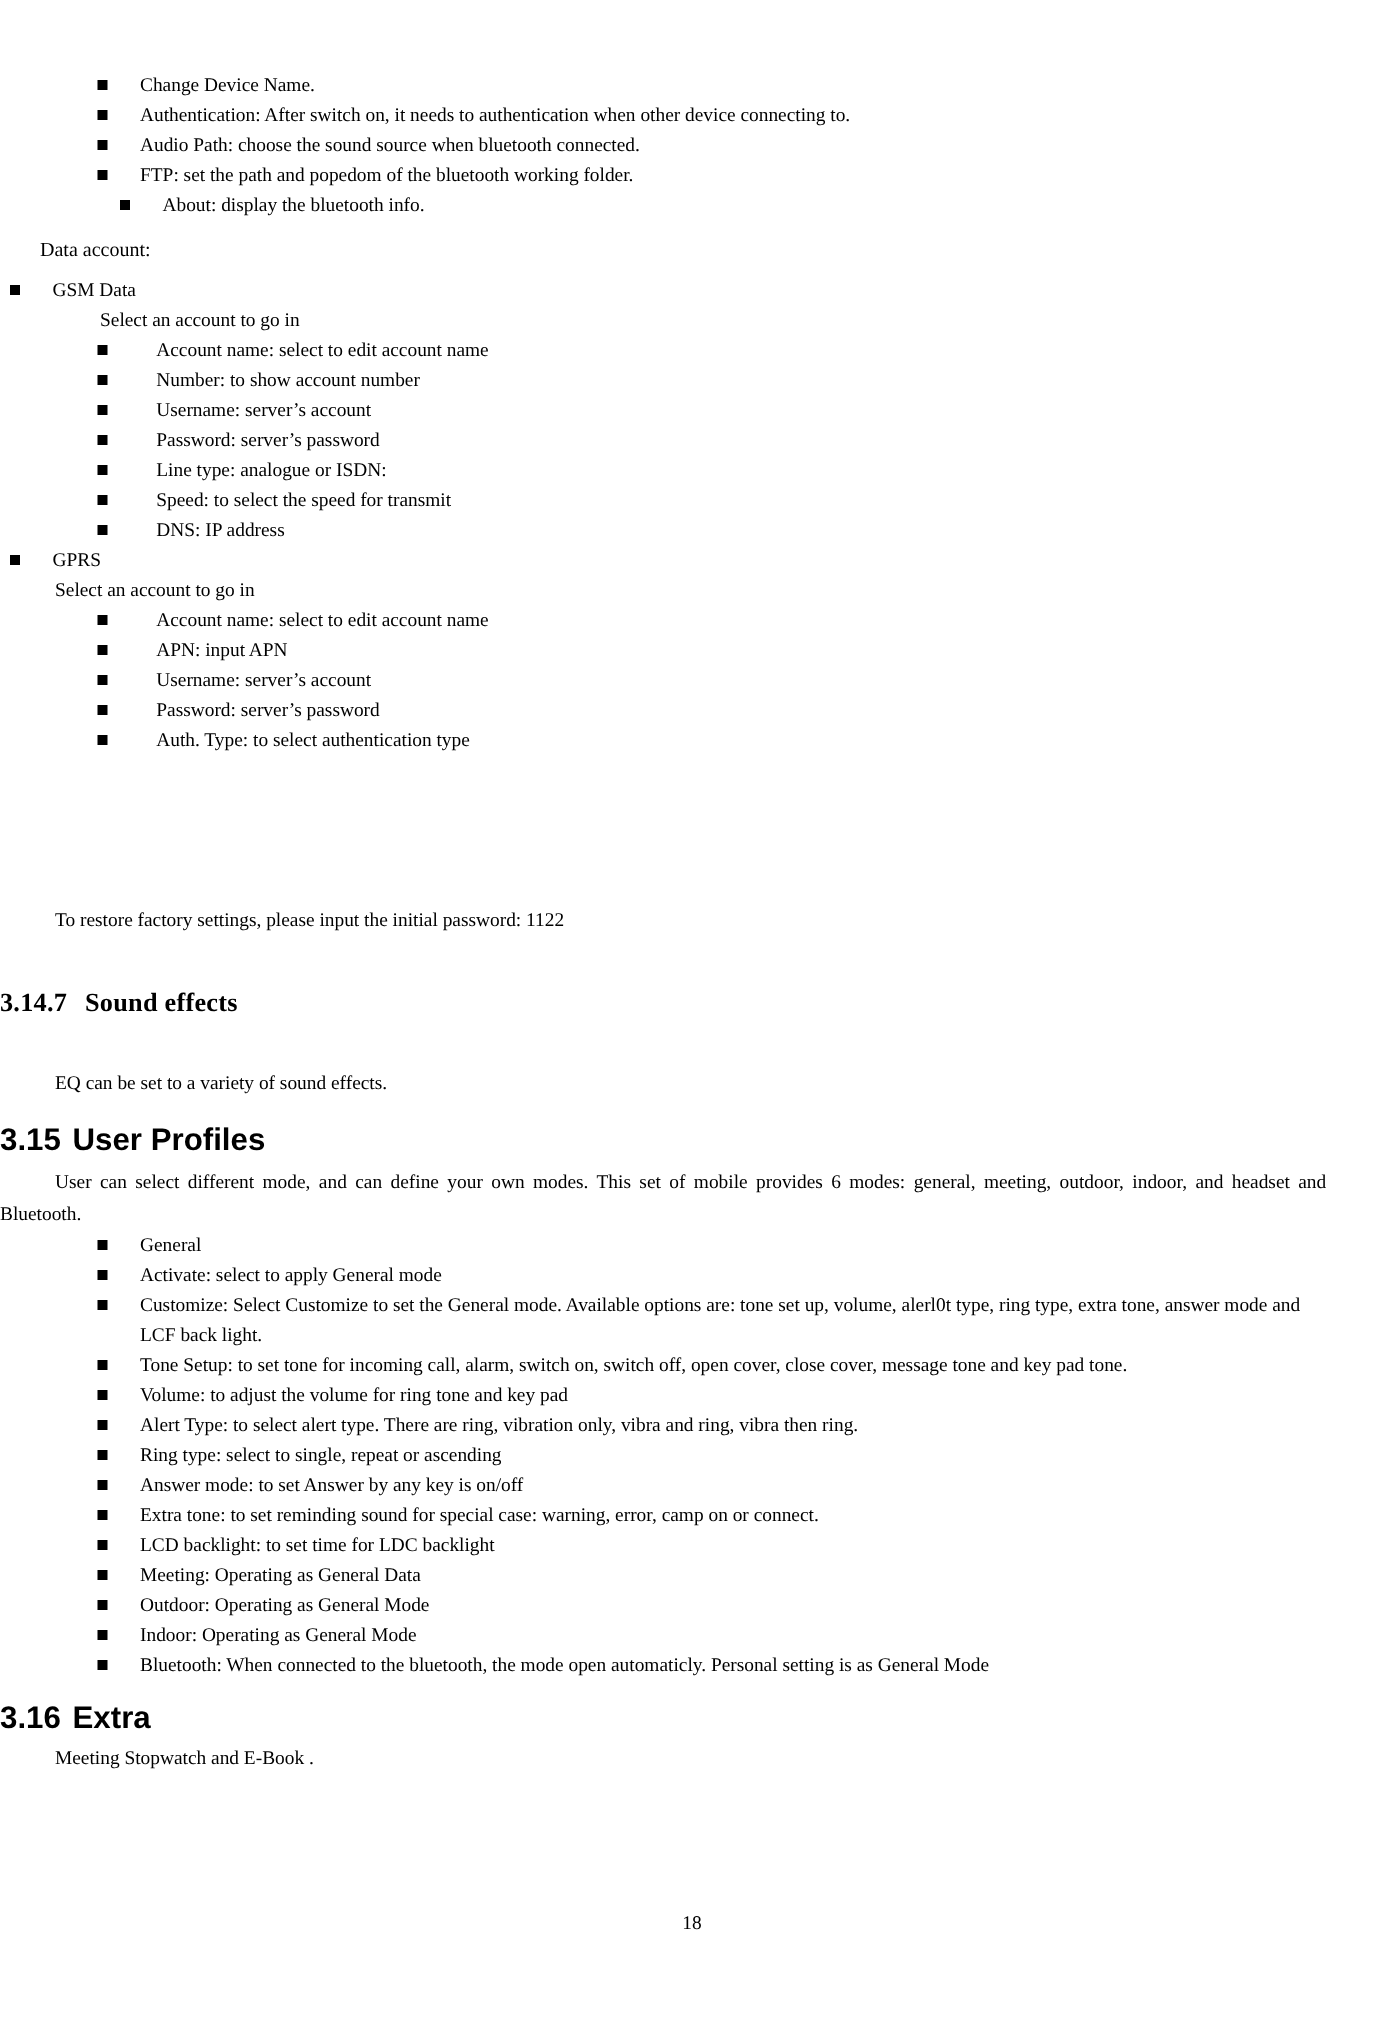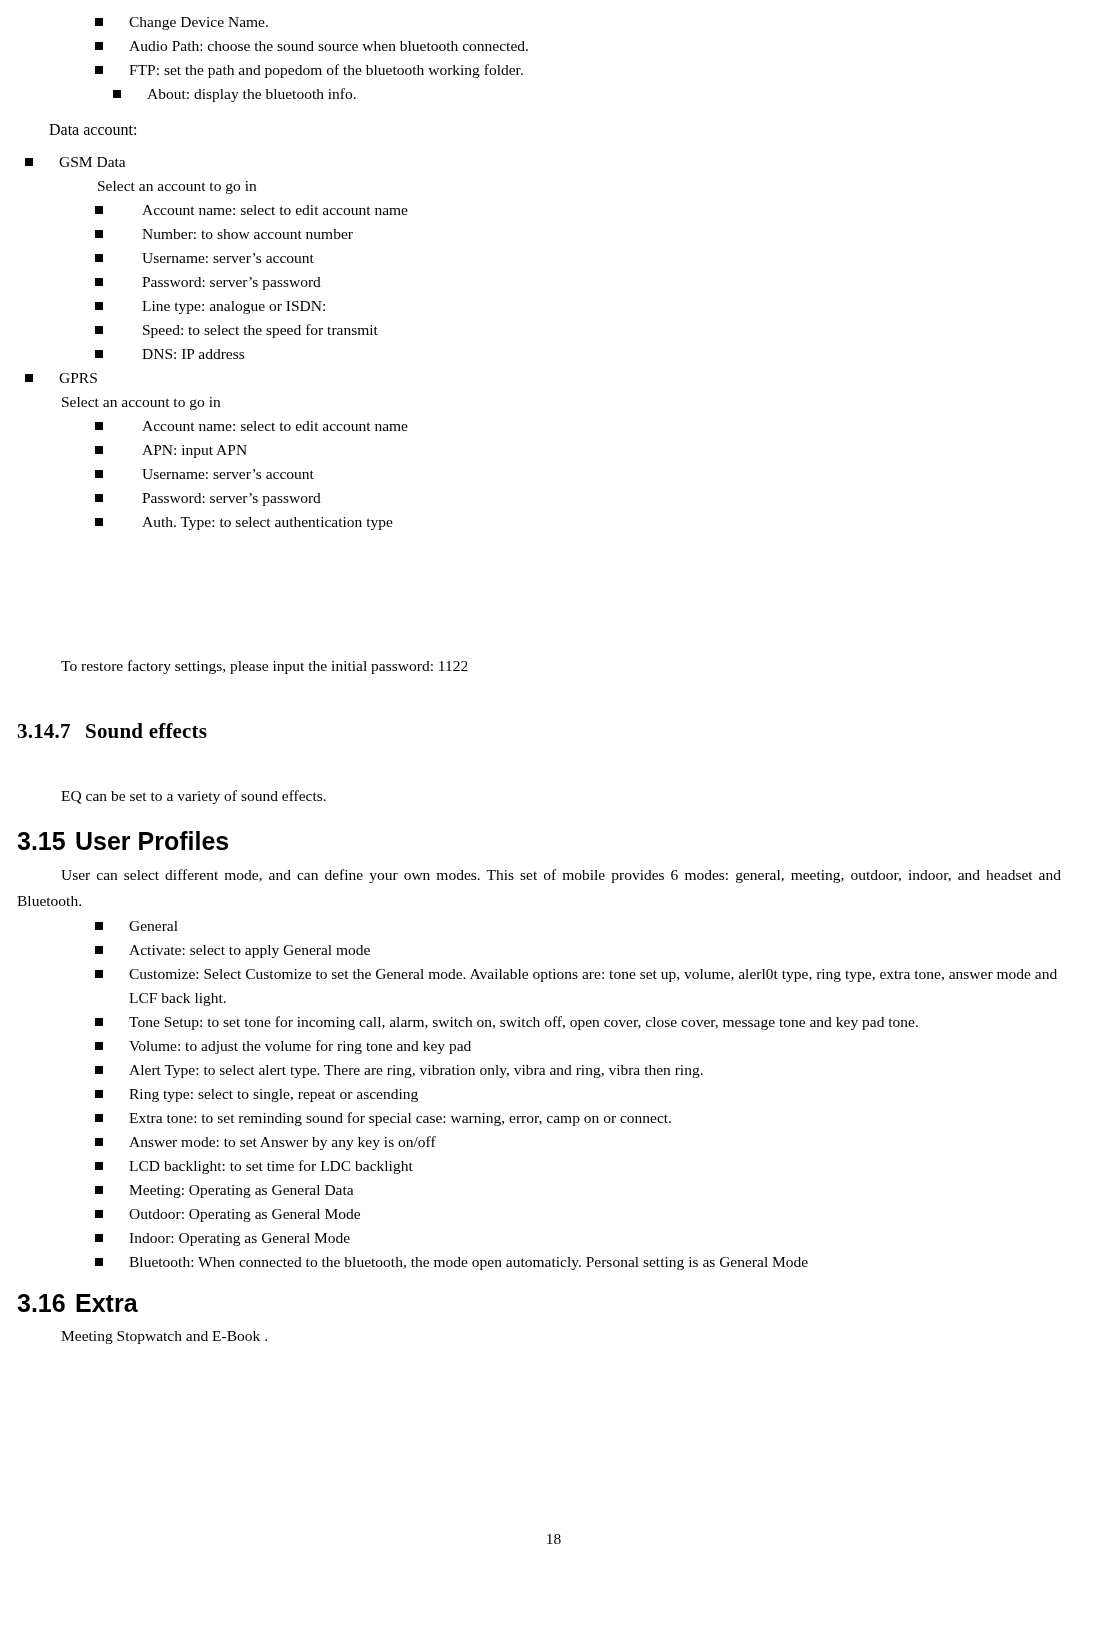--- a/index.html
+++ b/index.html
@@ -12,21 +12,22 @@
     width: 1107px;
     height: 1631px;
     margin: 0 auto;
     background: #ffffff;
     font-family: "Liberation Serif", "DejaVu Serif", serif;
     color: #000000;
     overflow: hidden;
     box-sizing: border-box;
   }
   .content {
-    padding: 10px 46px 0 17px;
+    padding: 10px 46px 0 0;
+    margin-top: 47px;
   }
 
   
   .bullet-row {
     display: flex;
     align-items: flex-start;
     font-size: 15.5px;
     line-height: 24px;
     margin: 0 0 0 0;
     padding: 0;
@@ -138,20 +139,24 @@
 <div class="page">
   <div class="content">
 
     <div>
       <div class="bullet-row lvl-a">
         <span class="marker"><span class="sq"></span></span>
         <span class="btext">Change Device Name.</span>
       </div>
       <div class="bullet-row lvl-a">
         <span class="marker"><span class="sq"></span></span>
+        <span class="btext">Authentication: After switch on, it needs to authentication when other device connecting to.</span>
+      </div>
+      <div class="bullet-row lvl-a">
+        <span class="marker"><span class="sq"></span></span>
         <span class="btext">Audio Path: choose the sound source when bluetooth connected.</span>
       </div>
       <div class="bullet-row lvl-a">
         <span class="marker"><span class="sq"></span></span>
         <span class="btext">FTP: set the path and popedom of the bluetooth working folder.</span>
       </div>
       <div class="bullet-row lvl-b">
         <span class="marker"><span class="sq"></span></span>
         <span class="btext">About: display the bluetooth info.</span>
       </div>
@@ -280,25 +285,25 @@
       <div class="bullet-row lvl-a">
         <span class="marker"><span class="sq"></span></span>
         <span class="btext">Alert Type: to select alert type. There are ring, vibration only, vibra and ring, vibra then ring.</span>
       </div>
       <div class="bullet-row lvl-a">
         <span class="marker"><span class="sq"></span></span>
         <span class="btext">Ring type: select to single, repeat or ascending</span>
       </div>
       <div class="bullet-row lvl-a">
         <span class="marker"><span class="sq"></span></span>
+        <span class="btext">Answer mode: to set Answer by any key is on/off</span>
+      </div>
+      <div class="bullet-row lvl-a">
+        <span class="marker"><span class="sq"></span></span>
         <span class="btext">Extra tone: to set reminding sound for special case: warning, error, camp on or connect.</span>
-      </div>
-      <div class="bullet-row lvl-a">
-        <span class="marker"><span class="sq"></span></span>
-        <span class="btext">Answer mode: to set Answer by any key is on/off</span>
       </div>
       <div class="bullet-row lvl-a">
         <span class="marker"><span class="sq"></span></span>
         <span class="btext">LCD backlight: to set time for LDC backlight</span>
       </div>
       <div class="bullet-row lvl-a">
         <span class="marker"><span class="sq"></span></span>
         <span class="btext">Meeting: Operating as General Data</span>
       </div>
       <div class="bullet-row lvl-a">

